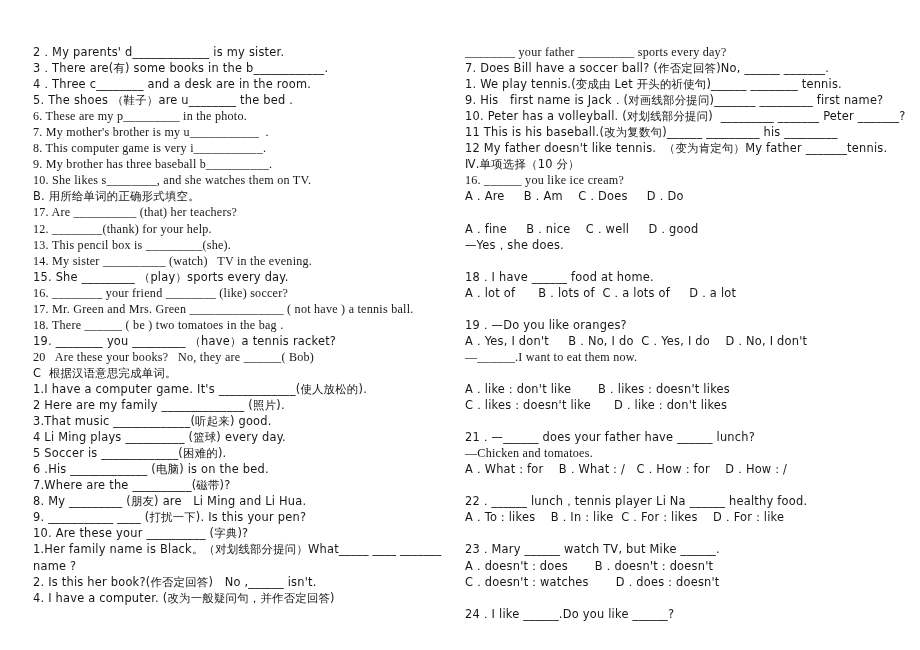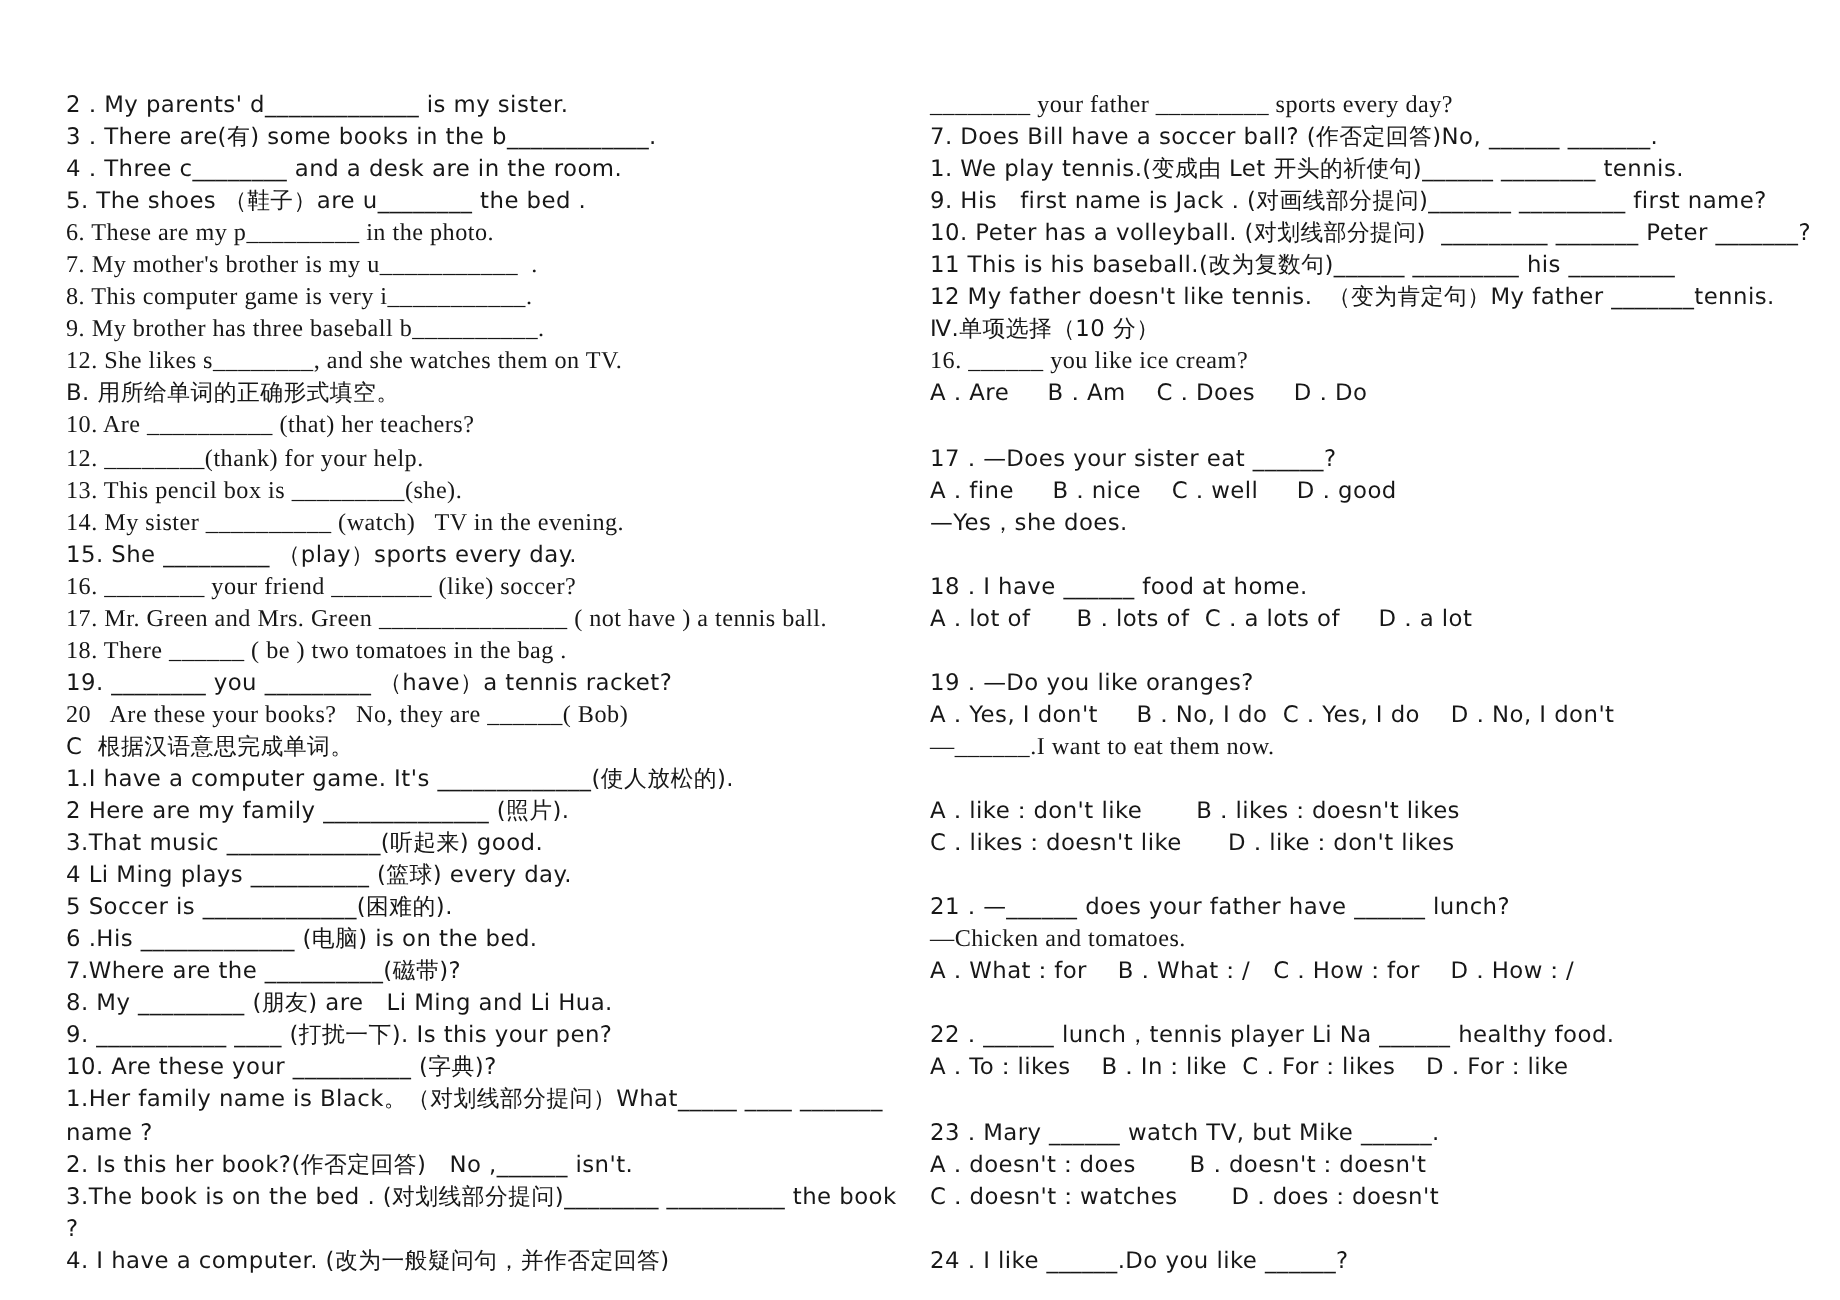--- a/index.html
+++ b/index.html
@@ -68,23 +68,23 @@
   <div class="columns">
     <div class="col col-left" id="left-col">
         <div class="line cn">2．My parents' d_____________ is my sister.</div>
         <div class="line cn">3．There are(有) some books in the b____________.</div>
         <div class="line cn">4．Three c________ and a desk are in the room.</div>
         <div class="line cn">5. The shoes （鞋子）are u________ the bed .</div>
         <div class="line">6. These are my p_________ in the photo.</div>
         <div class="line">7. My mother's brother is my u___________  .</div>
         <div class="line">8. This computer game is very i___________.</div>
         <div class="line">9. My brother has three baseball b__________.</div>
-        <div class="line">12. She likes s________, and she watches them on TV.</div>
+        <div class="line">10. She likes s________, and she watches them on TV.</div>
         <div class="line cn">B. 用所给单词的正确形式填空。</div>
-        <div class="line">10. Are __________ (that) her teachers?</div>
+        <div class="line">17. Are __________ (that) her teachers?</div>
         <div class="line">12. ________(thank) for your help.</div>
         <div class="line">13. This pencil box is _________(she).</div>
         <div class="line">14. My sister __________ (watch)   TV in the evening.</div>
         <div class="line cn">15. She _________ （play）sports every day.</div>
         <div class="line">16. ________ your friend ________ (like) soccer?</div>
         <div class="line">17. Mr. Green and Mrs. Green _______________ ( not have ) a tennis ball.</div>
         <div class="line">18. There ______ ( be ) two tomatoes in the bag .</div>
         <div class="line cn">19. ________ you _________ （have）a tennis racket?</div>
         <div class="line">20   Are these your books?   No, they are ______( Bob)</div>
         <div class="line cn">C  根据汉语意思完成单词。</div>
@@ -93,36 +93,34 @@
         <div class="line cn">3.That music _____________(听起来) good.</div>
         <div class="line cn">4 Li Ming plays __________ (篮球) every day.</div>
         <div class="line cn">5 Soccer is _____________(困难的).</div>
         <div class="line cn">6 .His _____________ (电脑) is on the bed.</div>
         <div class="line cn">7.Where are the __________(磁带)?</div>
         <div class="line cn">8. My _________ (朋友) are   Li Ming and Li Hua.</div>
         <div class="line cn">9. ___________ ____ (打扰一下). Is this your pen?</div>
         <div class="line cn">10. Are these your __________ (字典)?</div>
         <div class="line cn">1.Her family name is Black。（对划线部分提问）What_____ ____ _______ name ?</div>
         <div class="line cn">2. Is this her book?(作否定回答)   No ,______ isn't.</div>
-        <div class="line cn">3.The book is on the bed . (对划线部分提问)________ __________ the book ?</div>
         <div class="line cn">4. I have a computer. (改为一般疑问句，并作否定回答)</div>
       </div>
     <div class="col col-right" id="right-col">
         <div class="line">________ your father _________ sports every day?</div>
         <div class="line cn">7. Does Bill have a soccer ball? (作否定回答)No, ______ _______.</div>
         <div class="line cn">1. We play tennis.(变成由 Let 开头的祈使句)______ ________ tennis.</div>
         <div class="line cn">9. His   first name is Jack．(对画线部分提问)_______ _________ first name?</div>
         <div class="line cn">10. Peter has a volleyball. (对划线部分提问)  _________ _______ Peter _______?</div>
         <div class="line cn">11 This is his baseball.(改为复数句)______ _________ his _________</div>
         <div class="line cn">12 My father doesn't like tennis.  （变为肯定句）My father _______tennis.</div>
         <div class="line cn">Ⅳ.单项选择（10 分）</div>
         <div class="line">16. ______ you like ice cream?</div>
         <div class="line cn">A．Are     B．Am    C．Does     D．Do</div>
         <div class="blankline">&nbsp;</div>
-        <div class="line cn">17．—Does your sister eat ______?</div>
         <div class="line cn">A．fine     B．nice    C．well     D．good</div>
         <div class="line cn">—Yes，she does.</div>
         <div class="blankline">&nbsp;</div>
         <div class="line cn">18．I have ______ food at home.</div>
         <div class="line cn">A．lot of      B．lots of  C．a lots of     D．a lot</div>
         <div class="blankline">&nbsp;</div>
         <div class="line cn">19．—Do you like oranges?</div>
         <div class="line cn">A．Yes, I don't     B．No, I do  C．Yes, I do    D．No, I don't</div>
         <div class="line">—______.I want to eat them now.</div>
         <div class="blankline">&nbsp;</div>

